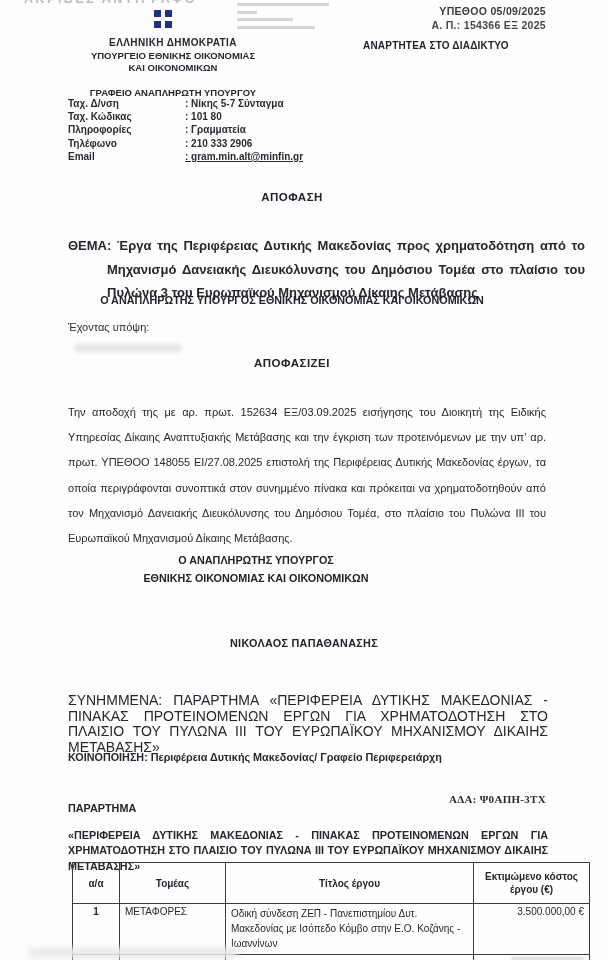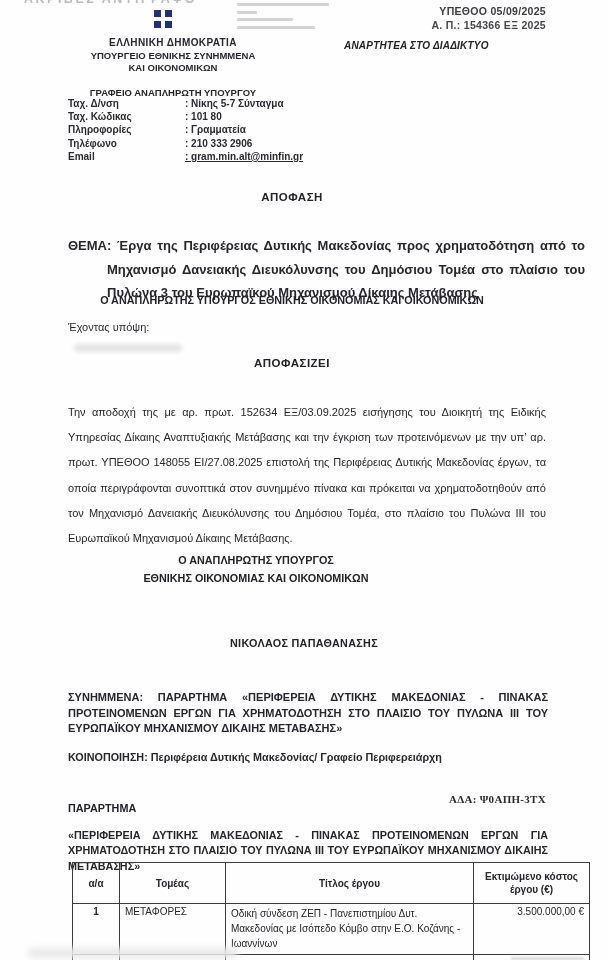--- a/index.html
+++ b/index.html
@@ -17,22 +17,22 @@
     display:grid; grid-template-columns:7px 7px; grid-template-rows:7px 7px; gap:4px; }
   .emblem span { background:#21307c; display:block; }
   .ghost-stamp { position:absolute; left:237px; top:3px; filter:blur(.4px); }
   .ghost-stamp div { background:#d4d4d4; height:3px; margin-bottom:4.5px; border-radius:1px; }
   .g1{width:92px} .g2{width:20px} .g3{width:56px} .g4{width:78px}
 
   .protocol { position:absolute; right:62px; top:4px; text-align:right; line-height:14px; }
   .protocol .l1 { font-size:10.5px; font-weight:bold; color:#3b3b40; letter-spacing:.3px; }
   .protocol .l2 { font-size:10.5px; font-weight:600; color:#46464b; letter-spacing:.3px; }
 
-  .publish { position:absolute; left:344px; top:40px; font-size:10px; font-weight:bold;
-    letter-spacing:.2px; color:#222228;font-style:italic; }
+  .publish { position:absolute; left:363px; top:40px; font-size:10px; font-weight:bold;
+    letter-spacing:.2px; color:#222228; }
 
   .ministry { position:absolute; left:60px; top:37px; width:226px; text-align:center;
     color:#27272f; }
   .ministry .m1 { font-size:10px; font-weight:bold; letter-spacing:.4px; margin-bottom:2px; }
   .ministry .m2, .ministry .m3 { font-size:9.5px; font-weight:bold; line-height:12px; }
   .ministry .m4 { font-size:9.5px; font-weight:bold; line-height:12px; margin-top:13px; }
 
   
   .contact { position:absolute; left:68px; top:98px; font-size:10px; font-weight:bold; color:#2a2a30; }
   .contact-row { display:flex; height:13.2px; align-items:flex-start; }
@@ -57,21 +57,21 @@
 
   .body-par { position:absolute; left:68px; top:389px; width:478px; text-align:justify;
     font-size:11px; line-height:25.2px; color:#26262c; }
 
   .sig-head { position:absolute; left:0; top:552px; width:512px; text-align:center;
     font-size:10.8px; font-weight:bold; line-height:17.5px; color:#222228; }
   .sig-name { position:absolute; left:0; top:637px; width:608px; text-align:center;
     font-size:10.8px; font-weight:bold; letter-spacing:.3px; color:#222228; }
 
   .attach { position:absolute; left:68px; top:679px; width:480px; text-align:justify;
-    font-size:11px; font-weight:bold; line-height:15.5px; color:#26262c; }
+    font-size:14px; font-weight:normal; line-height:15.5px; color:#26262c; }
   .notify { position:absolute; left:68px; top:740px; font-size:10.8px; font-weight:bold; color:#26262c; }
 
   .ada { position:absolute; right:62px; top:793px; font-family:"Liberation Serif", serif;
     font-size:11px; font-weight:600; letter-spacing:.3px; color:#2b2b31; }
   .annex-title { position:absolute; left:68px; top:802px; font-size:10.8px; font-weight:bold; color:#222228; }
   .annex-sub { position:absolute; left:68px; top:817px; width:480px; text-align:justify;
     font-size:10.8px; font-weight:bold; line-height:15.5px; color:#26262c; }
 
   
   .projects { position:absolute; left:72px; top:862px; border-collapse:collapse;
@@ -115,21 +115,21 @@
 
   <div class="protocol">
     <div class="l1">ΥΠΕΘΟΟ 05/09/2025</div>
     <div class="l2">Α. Π.: 154366 ΕΞ 2025</div>
   </div>
 
   <div class="publish">ΑΝΑΡΤΗΤΕΑ ΣΤΟ ΔΙΑΔΙΚΤΥΟ</div>
 
   <div class="ministry">
     <div class="m1">ΕΛΛΗΝΙΚΗ ΔΗΜΟΚΡΑΤΙΑ</div>
-    <div class="m2">ΥΠΟΥΡΓΕΙΟ ΕΘΝΙΚΗΣ ΣΥΝΗΜΜΕΝΑ</div>
+    <div class="m2">ΥΠΟΥΡΓΕΙΟ ΕΘΝΙΚΗΣ ΟΙΚΟΝΟΜΙΑΣ</div>
     <div class="m3">ΚΑΙ ΟΙΚΟΝΟΜΙΚΩΝ</div>
     <div class="m4">ΓΡΑΦΕΙΟ ΑΝΑΠΛΗΡΩΤΗ ΥΠΟΥΡΓΟΥ</div>
   </div>
 
   <div class="contact">
     <div class="contact-row">
       <span class="contact-label">Ταχ. Δ/νση</span>
       <span class="contact-value">: Νίκης 5-7 Σύνταγμα</span>
     </div>
     <div class="contact-row">

